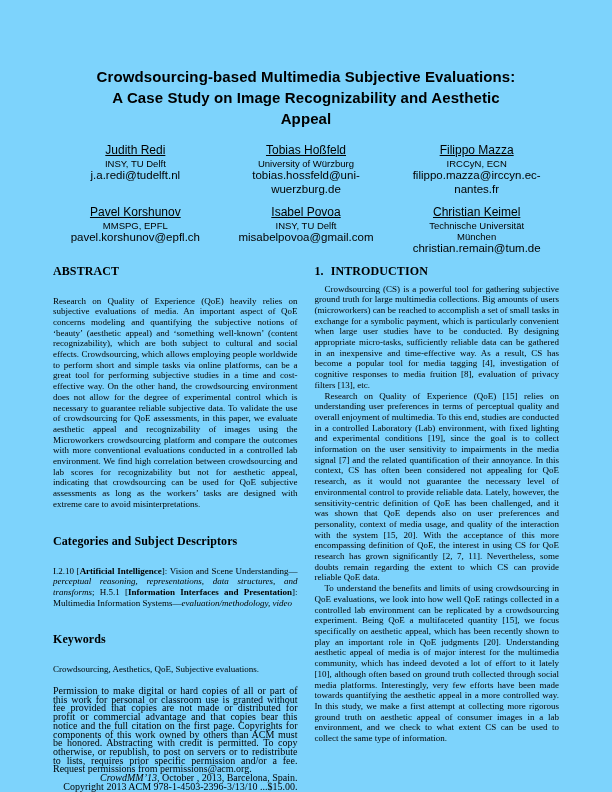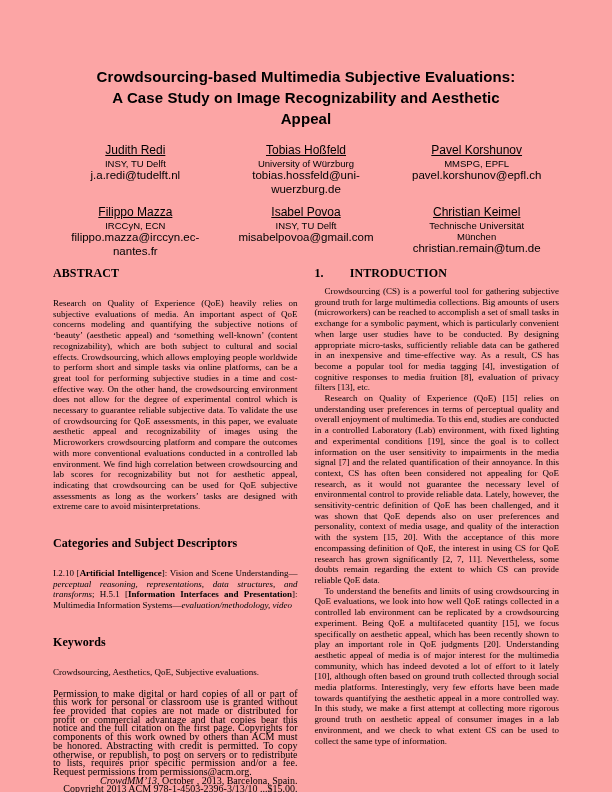--- a/index.html
+++ b/index.html
@@ -1,17 +1,17 @@
 <!DOCTYPE html>
 <html lang="en"><head>
 <meta charset="utf-8">
 <style>
   html,body{margin:0;padding:0;background:#ffffff;}
   .page{
-    width:612px;height:792px;position:relative;background:#fca5a5;color:#000;
+    width:612px;height:792px;position:relative;background:#7dd3fc;color:#000;
     box-sizing:border-box;padding:66px 53px 0 53px;overflow:hidden;
     font-family:"Liberation Serif",serif;
   }
   .title{
     font-family:"Liberation Sans",sans-serif;font-weight:bold;
     font-size:15px;line-height:21px;text-align:center;white-space:pre-line;
     margin:0 0 14px 0;letter-spacing:.1px;
   }
   .authors{
     display:grid;grid-template-columns:repeat(3,1fr);row-gap:9px;column-gap:6px;
@@ -21,21 +21,21 @@
   .a-affil{font-size:9.5px;line-height:11px;white-space:pre-line;}
   .a-email{font-size:11.5px;line-height:13.5px;white-space:pre-line;}
   .columns{display:flex;gap:17px;margin-top:6px;}
   .col{width:247px;box-sizing:border-box;}
   .col-left{display:flex;flex-direction:column;height:478px;gap:12px;}
   h2{
     font-family:"Liberation Serif",serif;font-size:12px;font-weight:bold;
     margin:12px 0 5px 0;letter-spacing:.1px;
   }
   .col > h2:first-child{margin-top:2px;}
-  .sec-title{margin-left:26px;font-family:Liberation Serif, serif;}
+  .sec-title{margin-left:7px;font-family:Liberation Serif, serif;}
   .body-text{
     font-size:9px;line-height:10.7px;text-align:justify;margin:0;
     font-family:"Liberation Serif",serif;hyphens:auto;-webkit-hyphens:auto;
   }
   .indent{text-indent:10px;}
   .b{font-weight:bold;}
   .i{font-style:italic;}
   .footnote{margin-top:auto;padding-bottom:47px;}
   .footnote p{margin:0;font-size:10px;line-height:8.7px;font-family:"Liberation Serif",serif;}
   .fn-notice{text-align:justify;}
@@ -56,29 +56,29 @@
       <div class="a-affil">INSY, TU Delft</div>
       <div class="a-email">j.a.redi@tudelft.nl</div>
     </div>
     <div class="author">
       <div class="a-name">Tobias Hoßfeld</div>
       <div class="a-affil">University of Würzburg</div>
       <div class="a-email">tobias.hossfeld@uni-
 wuerzburg.de</div>
     </div>
     <div class="author">
-      <div class="a-name">Pavel Korshunov</div>
-      <div class="a-affil">MMSPG, EPFL</div>
-      <div class="a-email">pavel.korshunov@epfl.ch</div>
-    </div>
-    <div class="author">
       <div class="a-name">Filippo Mazza</div>
       <div class="a-affil">IRCCyN, ECN</div>
       <div class="a-email">filippo.mazza@irccyn.ec-
 nantes.fr</div>
+    </div>
+    <div class="author">
+      <div class="a-name">Pavel Korshunov</div>
+      <div class="a-affil">MMSPG, EPFL</div>
+      <div class="a-email">pavel.korshunov@epfl.ch</div>
     </div>
     <div class="author">
       <div class="a-name">Isabel Povoa</div>
       <div class="a-affil">INSY, TU Delft</div>
       <div class="a-email">misabelpovoa@gmail.com</div>
     </div>
     <div class="author">
       <div class="a-name">Christian Keimel</div>
       <div class="a-affil">Technische Universität
 München</div>

